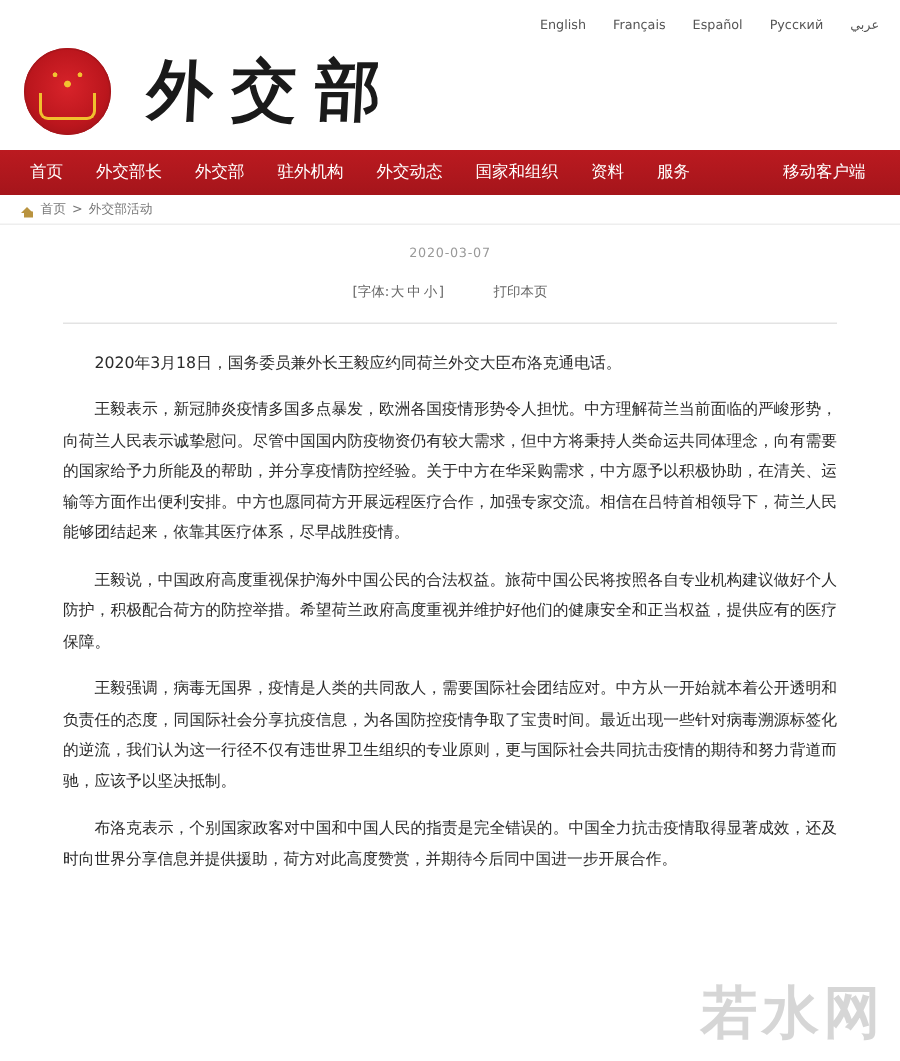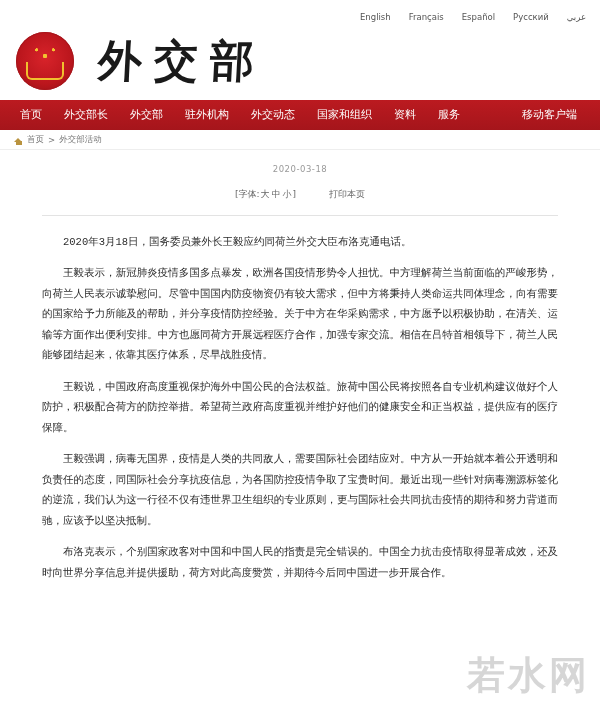--- a/index.html
+++ b/index.html
@@ -187,21 +187,20 @@
     margin-top: 16px;
     font-family: "DejaVu Sans", "Liberation Sans", sans-serif;
     font-size: 10.5px;
     line-height: 1.95;
     color: #2b2b2b;
     text-align: justify;
   }
   .body-text p {
     margin: 0 0 11px 0;
     text-indent: 21px;
-    font-family: Liberation Mono, monospace;
   }
 
   
   .watermark {
     position: absolute;
     right: 10px;
     bottom: 6px;
     font-family: "DejaVu Serif", "Liberation Serif", serif;
     font-size: 38px;
     font-weight: 700;
@@ -244,21 +243,21 @@
 
   <div class="breadcrumb">
     <span class="home-icon"></span>
     <span>首页</span>
     <span>&gt;</span>
     <span>外交部活动</span>
   </div>
 
   <div class="content">
 
-    <div class="article-date">2020-03-18</div>
+    <div class="article-date">2020-03-07</div>
 
     <div class="article-tools">
       <div class="fontsize-group">
         <span>[字体:</span><span class="sz">大</span><span class="sz">中</span><span class="sz">小</span><span>]</span>
       </div>
       <div class="print-link">打印本页</div>
     </div>
 
     <div class="rule"></div>
 

